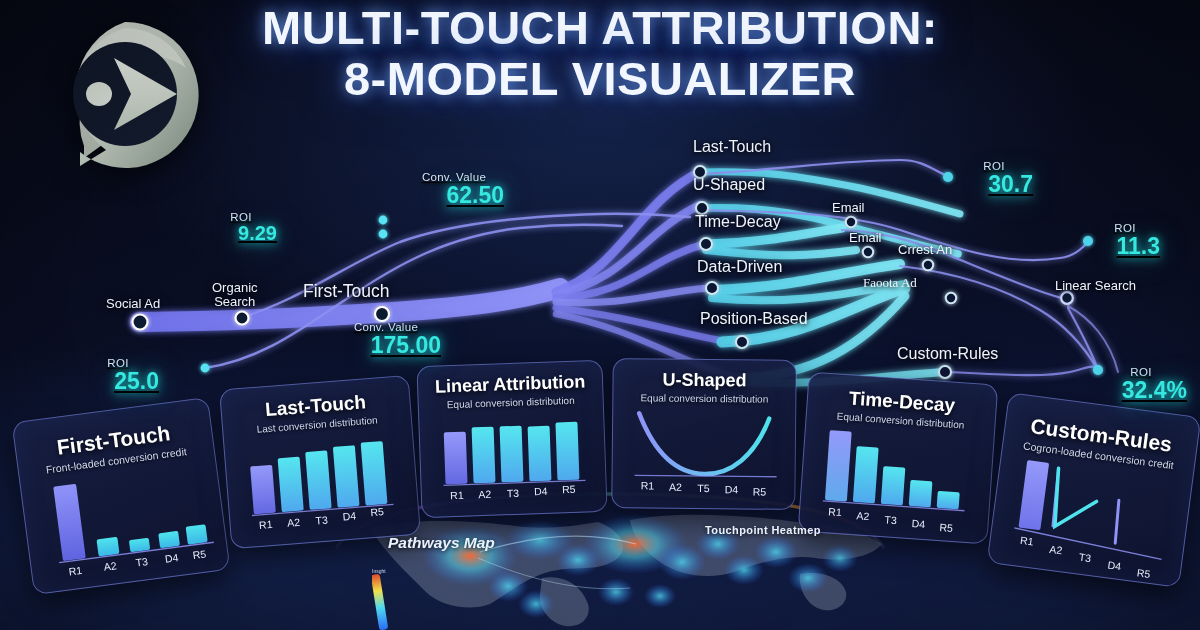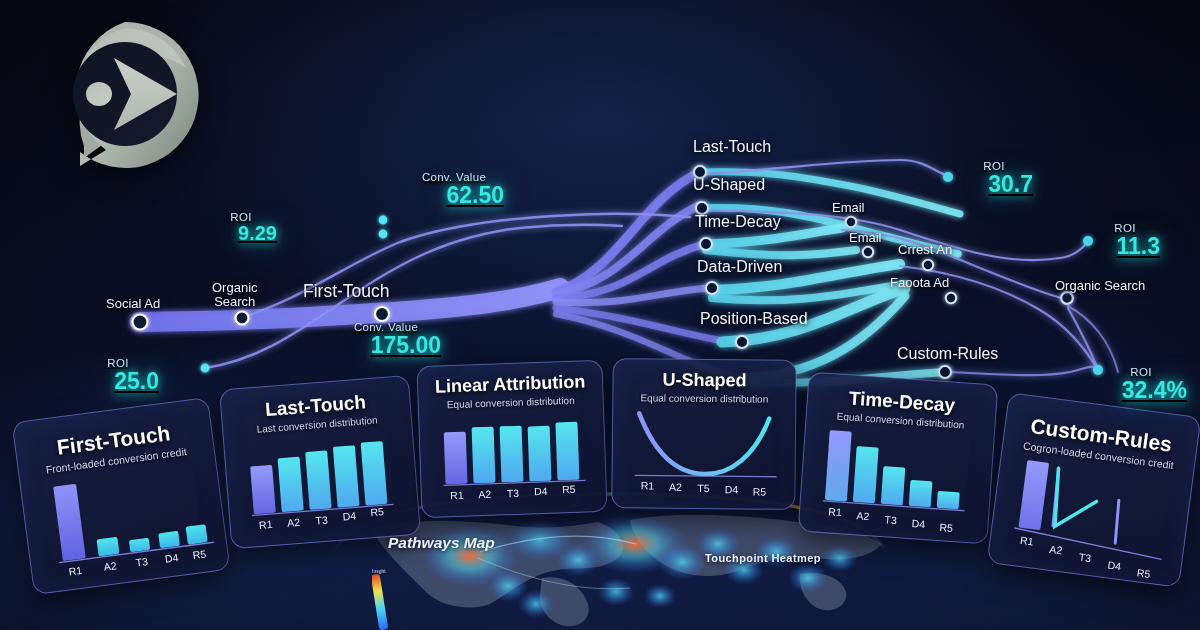--- a/index.html
+++ b/index.html
@@ -60,21 +60,21 @@
     text-shadow:0 1px 3px rgba(0,0,0,.85);}
   .card svg{position:absolute;left:0;top:0;}
 
   .axlbl{fill:#e7eefb;font-size:10.5px;font-family:"Liberation Sans",sans-serif;}
 
   
   .mapwrap{position:absolute;left:330px;top:500px;width:560px;height:130px;z-index:2;}
   .maplabel{position:absolute;z-index:5;color:#eaf1ff;font-style:italic;font-weight:bold;
     text-shadow:0 1px 5px rgba(0,0,0,.9);}
   .maplabel.a{left:388px;top:518px;font-size:15.5px;margin-top:16px;}
-  .maplabel.b{left:705px;top:524px;font-size:11px;font-style:normal;letter-spacing:.4px;margin-top:28px;}
+  .maplabel.b{left:705px;top:524px;font-size:11px;font-style:normal;letter-spacing:.4px;}
   .legend{position:absolute;left:372px;top:568px;z-index:5;}
   .legend .lcap{font-size:5px;color:#c9d6ef;}
 </style>
 </head>
 <body>
 
 <div class="stage">
 
   <div class="logo">
     <svg width="178" height="162" viewBox="0 0 178 162">
@@ -90,20 +90,24 @@
         </linearGradient>
       </defs>
       <path d="M89 8 A73 73 0 1 1 44 138 L44 152 L70 136 A73 73 0 0 1 89 8 Z" fill="url(#lgA)"></path>
       <path d="M89 14 A67 67 0 0 1 150 54 A67 67 0 0 0 48 132 L48 144 L66 131 A67 67 0 0 1 89 14 Z" fill="url(#lgB)" opacity="0.92"></path>
       <circle cx="89" cy="80" r="52" fill="#121a2c"></circle>
       <path d="M78 44 L141 80 L78 116 L95 80 Z" fill="url(#lgB)"></path>
       <ellipse cx="63" cy="80" rx="13" ry="12" fill="#dde5dc"></ellipse>
     </svg>
   </div>
 
+  <div class="title">
+    <div class="l1">MULTI-TOUCH ATTRIBUTION:</div>
+    <div class="l2">8-MODEL VISUALIZER</div>
+  </div>
 
   <svg class="flow" viewBox="0 0 1200 630">
     <defs>
       <linearGradient id="rv" x1="0" y1="0" x2="1" y2="0">
         <stop offset="0" stop-color="#6f72e8"></stop>
           <stop offset="1" stop-color="#8f92f6"></stop>
       </linearGradient>
       <linearGradient id="rc" x1="0" y1="0" x2="1" y2="0">
         <stop offset="0" stop-color="#55cfe8"></stop>
           <stop offset="1" stop-color="#7fe6f4"></stop>
@@ -193,22 +197,22 @@
   <div class="nlabel mid" style="left:693px;top:138px;">Last-Touch</div>
   <div class="nlabel mid" style="left:693px;top:176px;">U-Shaped</div>
   <div class="nlabel mid" style="left:695px;top:213px;">Time-Decay</div>
   <div class="nlabel mid" style="left:697px;top:258px;">Data-Driven</div>
   <div class="nlabel mid" style="left:700px;top:310px;">Position-Based</div>
   <div class="nlabel mid" style="left:897px;top:345px;">Custom-Rules</div>
 
   <div class="nlabel" style="left:832px;top:200px;">Email</div>
   <div class="nlabel" style="left:849px;top:230px;">Email</div>
   <div class="nlabel" style="left:898px;top:242px;">Crrest An</div>
-  <div class="nlabel" style="left:890px;top:275px;">Faoota Ad</div>
-  <div class="nlabel" style="left:1055px;top:278px;">Organic Search</div>
+  <div class="nlabel" style="left:863px;top:275px;font-family:Liberation Serif, serif;">Faoota Ad</div>
+  <div class="nlabel" style="left:1055px;top:278px;">Linear Search</div>
 
   <div class="metric" style="left:205px;top:211px;width:72px;">
     <div class="cap">ROI</div>
     <div class="val">9.29</div>
   </div>
   <div class="metric lg" style="left:404px;top:171px;width:100px;">
     <div class="cap">Conv. Value</div>
     <div class="val">62.50</div>
   </div>
   <div class="metric lg" style="left:331px;top:321px;width:110px;">

